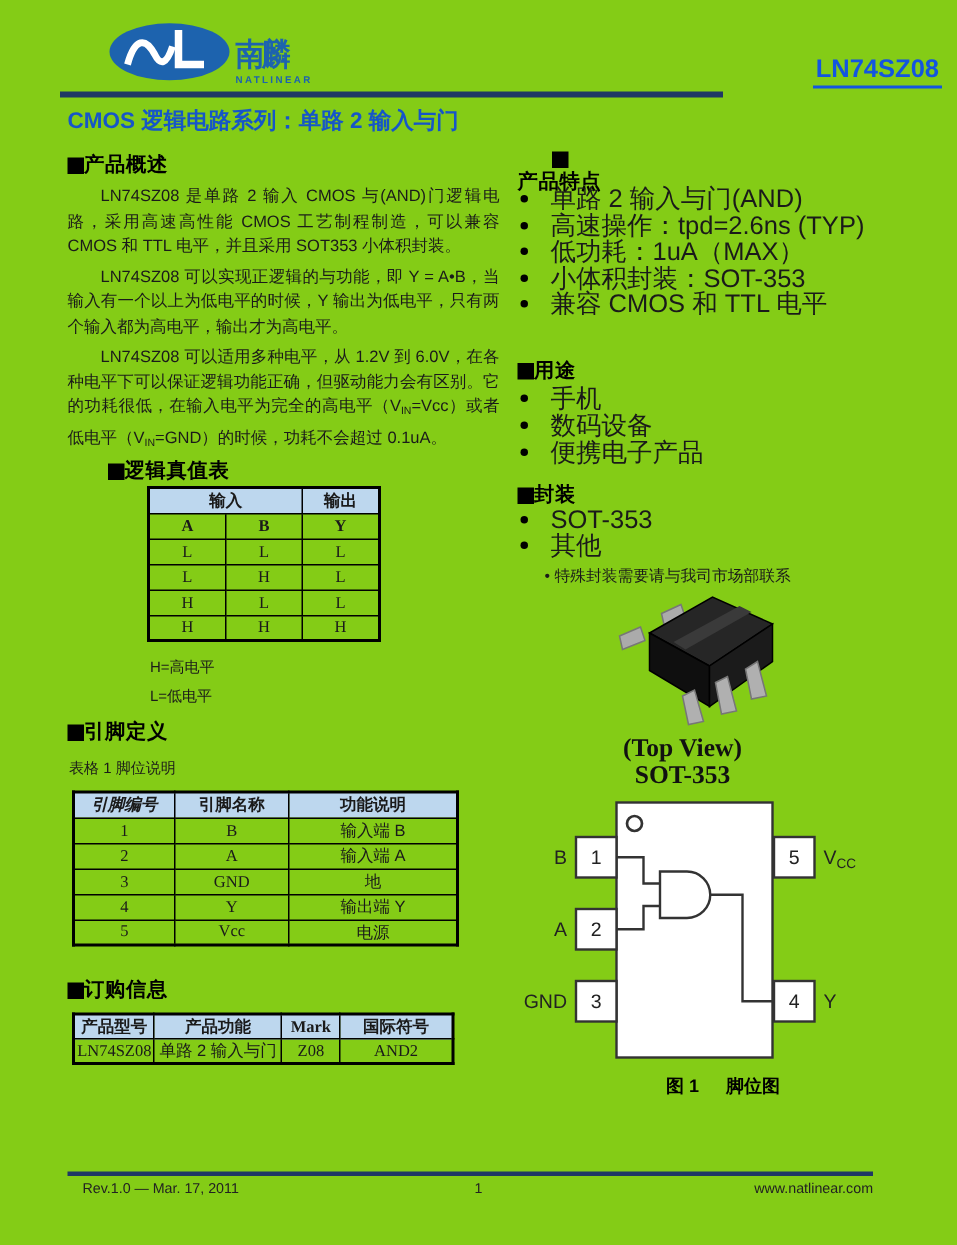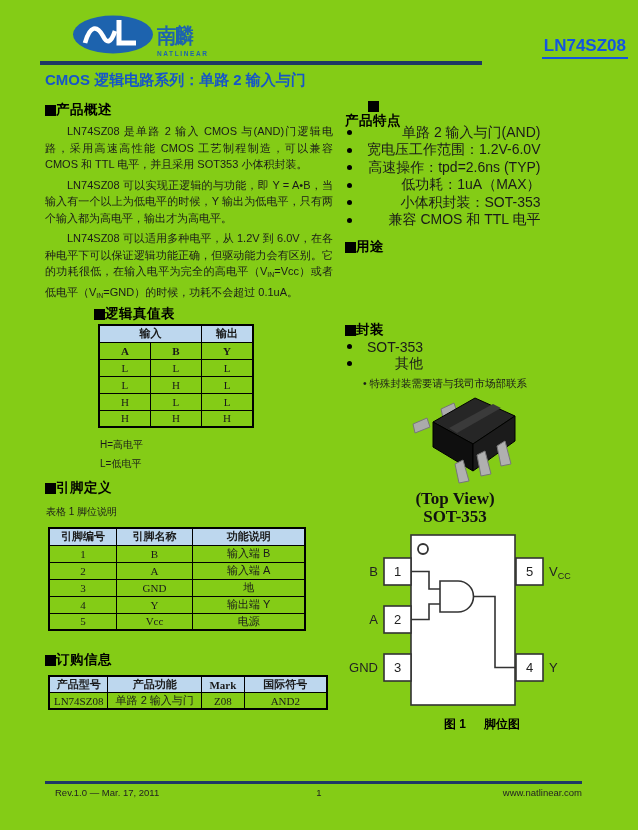--- a/index.html
+++ b/index.html
@@ -22,21 +22,21 @@
   .sec { display:flex; align-items:center; gap:0; }
   .sec .sq { width:11px; height:11px; background:#000; flex:none; }
   .sec .st { font-size:13.5px; font-weight:bold; color:#000; letter-spacing:.5px; }
 
   
   .paras { width:288px; font-size:11px; line-height:16.5px; text-align:justify; }
   .paras p { text-indent:2em; margin-bottom:4px; }
   sub { font-size:7px; vertical-align:-2px; }
 
   
-  .li { display:flex; align-items:center; font-size:14px; color:#1a1a1a;justify-content:space-between; }
+  .li { display:flex; align-items:center; font-size:17px; color:#1a1a1a; }
   .li .b { width:5px; height:5px; border-radius:50%; background:#000; margin-right:15px; flex:none; }
   .feat .li { height:17.5px; }
   .apps .li { height:18px; }
   .pkg  .li { height:17px; }
 
   
   table { border-collapse:collapse; }
   .dt { border:2.5px solid #000;padding-left:40px; }
   .dt th,.dt td { border:1px solid #000; text-align:center; font-size:11px; padding:0; }
   .dt th { background:#bdd7ee; font-weight:bold; }
@@ -82,21 +82,21 @@
     <span class="sq"></span>
     <span class="st">产品概述</span>
   </div>
 
   <div class="abs paras" style="left:45px; top:123px;">
     <p>LN74SZ08 是单路 2 输入 CMOS 与(AND)门逻辑电路，采用高速高性能 CMOS 工艺制程制造，可以兼容 CMOS 和 TTL 电平，并且采用 SOT353 小体积封装。</p>
     <p>LN74SZ08 可以实现正逻辑的与功能，即 Y = A•B，当输入有一个以上为低电平的时候，Y 输出为低电平，只有两个输入都为高电平，输出才为高电平。</p>
     <p><span>LN74SZ08 可以适用多种电平，从 1.2V 到 6.0V，在各种电平下可以保证逻辑功能正确，但驱动能力会有区别。它的功耗很低，在输入电平为完全的高电平（V</span><sub>IN</sub><span>=Vcc）或者低电平（V</span><sub>IN</sub><span>=GND）的时候，功耗不会超过 0.1uA。</span></p>
   </div>
 
-  <div class="abs sec" style="left:58px; top:305px;padding-left:36px;">
+  <div class="abs sec" style="left:36px; top:305px;padding-left:36px;">
     <span class="sq"></span>
     <span class="st">逻辑真值表</span>
   </div>
 
   <table class="abs dt ttable" style="left:98px; top:324px; width:156px;">
     <tbody>
         <tr>
       <th colspan="2" style="width:104px;">输入</th>
       <th style="width:52px;">输出</th>
     </tr>
@@ -133,21 +133,21 @@
 
   <div class="abs sec" style="left:45px; top:479px;">
     <span class="sq"></span>
     <span class="st">引脚定义</span>
   </div>
   <div class="abs note" style="left:46px; top:505px;">表格 1 脚位说明</div>
 
   <table class="abs dt pintable" style="left:48px; top:527px; width:258px;">
     <tbody>
         <tr>
-      <th style="width:71px;">引脚编号</th>
+      <th style="width:71px;font-style:italic;">引脚编号</th>
       <th style="width:80px;">引脚名称</th>
       <th style="width:119px;">功能说明</th>
     </tr>
     <tr>
       <td class="serif">1</td>
       <td class="serif">B</td>
       <td>输入端 B</td>
     </tr>
     <tr>
       <td class="serif">2</td>
@@ -170,21 +170,21 @@
       <td>电源</td>
     </tr>
   </tbody>
     </table>
 
   <div class="abs sec" style="left:45px; top:651px;">
     <span class="sq"></span>
     <span class="st">订购信息</span>
   </div>
 
-  <table class="abs dt ordtable" style="left:48px; top:675px; width:280px;">
+  <table class="abs dt ordtable" style="left:48px; top:675px; width:255px;">
     <tbody>
         <tr>
       <th style="width:54px;">产品型号</th>
       <th style="width:86px;">产品功能</th>
       <th class="serif" style="width:39px;">Mark</th>
       <th style="width:76px;">国际符号</th>
     </tr>
     <tr>
       <td class="serif">LN74SZ08</td>
       <td>单路 2 输入与门</td>
@@ -198,43 +198,53 @@
     <span class="sq"></span>
     <span class="st">产品特点</span>
   </div>
   <div class="abs feat" style="left:347px; top:124px;">
     <div class="li">
         <span class="b"></span>
         <span>单路 2 输入与门(AND)</span>
       </div>
     <div class="li">
         <span class="b"></span>
-        <span>宽电压工作范围：1.2V-6.0V</span>
-      </div>
-    <div class="li">
-        <span class="b"></span>
         <span>高速操作：tpd=2.6ns (TYP)</span>
       </div>
     <div class="li">
         <span class="b"></span>
         <span>低功耗：1uA（MAX）</span>
       </div>
     <div class="li">
         <span class="b"></span>
         <span>小体积封装：SOT-353</span>
       </div>
     <div class="li">
         <span class="b"></span>
         <span>兼容 CMOS 和 TTL 电平</span>
       </div>
   </div>
 
   <div class="abs sec" style="left:345px; top:238px;">
     <span class="sq"></span>
     <span class="st">用途</span>
+  </div>
+  <div class="abs apps" style="left:347px; top:256px;">
+    <div class="li">
+        <span class="b"></span>
+        <span>手机</span>
+      </div>
+    <div class="li">
+        <span class="b"></span>
+        <span>数码设备</span>
+      </div>
+    <div class="li">
+        <span class="b"></span>
+        <span>便携电子产品</span>
+      </div>
   </div>
 
   <div class="abs sec" style="left:345px; top:321px;">
     <span class="sq"></span>
     <span class="st">封装</span>
   </div>
   <div class="abs pkg" style="left:347px; top:338px;">
     <div class="li">
         <span class="b"></span>
         <span>SOT-353</span>

